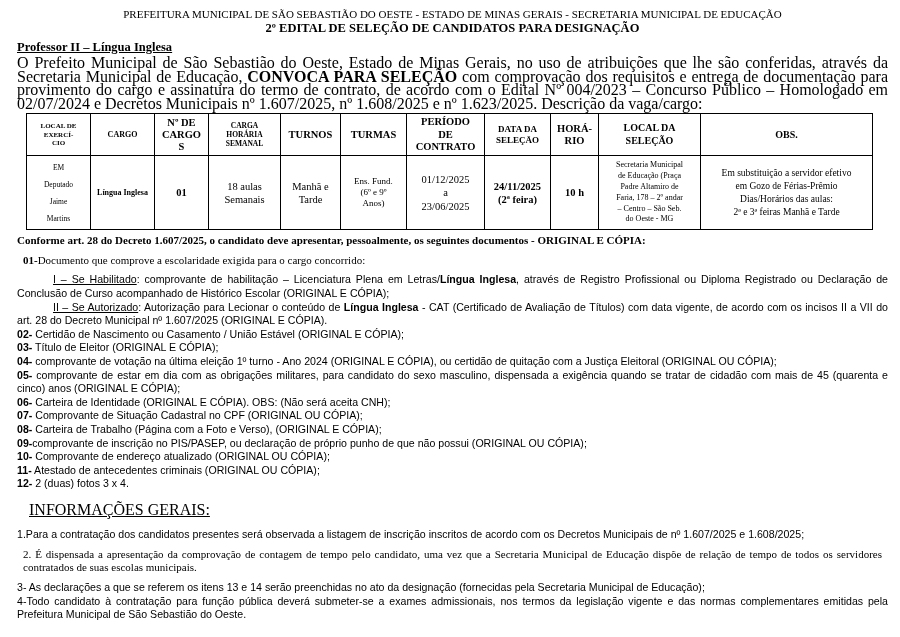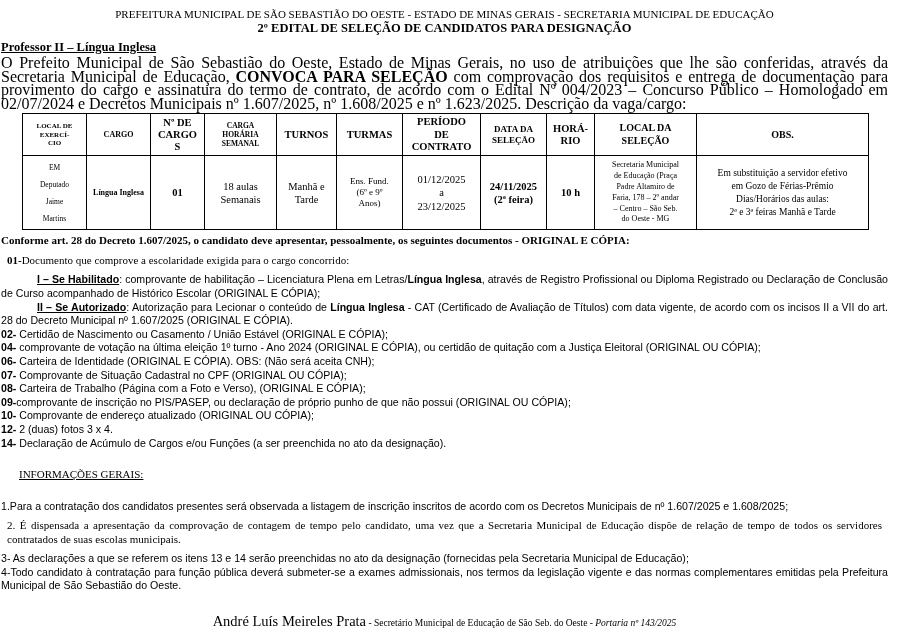--- a/index.html
+++ b/index.html
@@ -1,30 +1,30 @@
 <!DOCTYPE html>
 <html><head>
 <meta charset="utf-8">
 <style>
   html,body{margin:0;padding:0;background:#fff;}
   .page{
     width:900px;height:637px;background:#fff;color:#000;
-    box-sizing:border-box;padding:7px 12px 0 1px;overflow:hidden;
+    box-sizing:border-box;padding:7px 12px 0 17px;overflow:hidden;
     font-family:"Liberation Serif",serif;
   }
   .c{text-align:center}
   .b{font-weight:bold}
   .i{font-style:italic}
   .just{text-align:justify}
   .hdr1{font-size:11px;line-height:14px}
   .hdr2{font-size:12.5px;line-height:15px;font-weight:bold}
   .subject{display:inline-block;font-size:12.5px;font-weight:bold;text-decoration:underline;margin-top:4px}
   .intro{font-size:16px;line-height:13.6px;margin:1px 0 3px 0}
   
-  table{border-collapse:collapse;table-layout:fixed;margin-left:21px;width:846px}
+  table{border-collapse:collapse;table-layout:fixed;margin-left:9px;width:846px}
   th,td{border:1px solid #000;text-align:center;vertical-align:middle;white-space:pre-line;padding:1px 2px;box-sizing:border-box;overflow:hidden}
   thead tr{height:42px}
   tbody tr{height:74px}
   th{font-weight:bold}
   .hc0{font-size:7px;line-height:8.5px}
   .hc1{font-size:8px;line-height:10px}
   .hc2{font-size:10.5px;line-height:12px}
   .hc3{font-size:7.5px;line-height:9px}
   .hc4{font-size:10.5px;line-height:12px}
   .hc5{font-size:10.5px;line-height:12px}
@@ -42,22 +42,22 @@
   .bc6{font-size:10.5px;line-height:13.5px}
   .bc7{font-size:10.5px;line-height:13px;font-weight:bold}
   .bc8{font-size:10.5px;font-weight:bold}
   .bc9{font-size:8px;line-height:10.8px}
   .bc10{font-size:9.5px;line-height:13px}
   
   .docheading{font-size:11px;line-height:13.5px;font-weight:bold;margin-top:4px}
   .line{font-size:11px;line-height:13.5px;margin:6px}
   .linesans{font-size:10.6px;line-height:13.6px;margin:0;font-family:"Liberation Sans",sans-serif}
   .indent{text-indent:36px}
-  .lead{font-weight:bold;text-decoration:underline}
-  .infotitle{font-size:11px;line-height:13.5px;text-decoration:underline;margin:18px}
+  .lead{font-weight:normal;text-decoration:underline}
+  .infotitle{font-size:16px;line-height:13.5px;text-decoration:underline;margin:12px}
   .sig{text-align:center;margin-top:20px;font-size:9.5px}
   .signame{font-size:14.5px}
 </style>
 </head>
 <body>
 
 <div class="page">
 
   <div class="hdr1 c">PREFEITURA MUNICIPAL DE SÃO SEBASTIÃO DO OESTE - ESTADO DE MINAS GERAIS - SECRETARIA MUNICIPAL DE EDUCAÇÃO</div>
   <div class="hdr2 c">2º EDITAL DE SELEÇÃO DE CANDIDATOS PARA DESIGNAÇÃO</div>
@@ -118,21 +118,21 @@
         <td class="bc2">01</td>
         <td class="bc3">18 aulas
 Semanais</td>
         <td class="bc4">Manhã e
 Tarde</td>
         <td class="bc5">Ens. Fund.
 (6º  e 9º
 Anos)</td>
         <td class="bc6">01/12/2025
 a
-23/12/2025</td>
+23/06/2025</td>
         <td class="bc7">24/11/2025
 (2ª feira)</td>
         <td class="bc8">10 h</td>
         <td class="bc9">Secretaria Municipal
 de Educação (Praça
 Padre Altamiro de
 Faria, 178 – 2º andar
 – Centro – São Seb.
 do Oeste - MG</td>
         <td class="bc10">Em substituição a servidor efetivo
@@ -145,28 +145,30 @@
 
   <div class="docheading">Conforme art. 28 do Decreto 1.607/2025, o candidato deve apresentar, pessoalmente, os seguintes documentos - ORIGINAL E CÓPIA:</div>
 
   <p class="line"><b>01-</b><span>Documento que comprove a escolaridade exigida para o cargo concorrido:</span></p>
 
   <p class="linesans indent just"><span class="lead">I – Se Habilitado</span><span>: </span><span>comprovante de habilitação – Licenciatura Plena em Letras/</span><b>Língua Inglesa</b><span>, através de Registro Profissional ou Diploma Registrado ou Declaração de Conclusão de Curso acompanhado de Histórico Escolar (ORIGINAL E CÓPIA);</span></p>
 
   <p class="linesans indent just"><span class="lead">II – Se Autorizado</span><span>: </span><span>Autorização para Lecionar o conteúdo de </span><b>Língua Inglesa</b><span> - CAT (Certificado de Avaliação de Títulos) com data vigente, de acordo com os incisos II a VII do art. 28 do Decreto Municipal nº 1.607/2025 (ORIGINAL E CÓPIA).</span></p>
 
   <p class="linesans"><b>02-</b><span>  Certidão de Nascimento ou Casamento / União Estável (ORIGINAL E CÓPIA);</span></p>
+  <p class="linesans"><b>03-</b><span> Título de Eleitor (ORIGINAL E CÓPIA);</span></p>
   <p class="linesans"><b>04-</b><span> comprovante de votação na última eleição  1º turno - Ano 2024 (ORIGINAL E CÓPIA), ou certidão de quitação com a Justiça Eleitoral (ORIGINAL OU CÓPIA);</span></p>
+  <p class="linesans just"><b>05-</b><span> comprovante de estar em dia com as obrigações militares, para candidato do sexo masculino, dispensada a exigência quando se tratar de cidadão com mais de 45 (quarenta e cinco) anos (ORIGINAL E CÓPIA);</span></p>
   <p class="linesans"><b>06-</b><span> Carteira de Identidade (ORIGINAL E CÓPIA). OBS: (Não será aceita CNH);</span></p>
   <p class="linesans"><b>07-</b><span> Comprovante de Situação Cadastral no CPF (ORIGINAL  OU CÓPIA);</span></p>
   <p class="linesans"><b>08-</b><span> Carteira de Trabalho (Página com a Foto e Verso), (ORIGINAL E CÓPIA);</span></p>
   <p class="linesans"><b>09-</b><span>comprovante de inscrição no PIS/PASEP, ou declaração de próprio punho de que não possui (ORIGINAL OU CÓPIA);</span></p>
   <p class="linesans"><b>10-</b><span> Comprovante de endereço atualizado (ORIGINAL OU CÓPIA);</span></p>
+  <p class="linesans"><b>11-</b><span> Atestado de antecedentes criminais (ORIGINAL OU CÓPIA);</span></p>
   <p class="linesans"><b>12-</b><span> 2 (duas) fotos 3 x 4.</span></p>
-  <p class="linesans"><b>14-</b><span> Declaração de Acúmulo de Cargos e/ou Funções (a ser preenchida no ato da designação).</span></p>
 
   <p class="infotitle">INFORMAÇÕES GERAIS:</p>
   <p class="linesans">1.Para a contratação dos candidatos presentes será observada a listagem de inscrição inscritos de acordo com os Decretos Municipais de nº  1.607/2025 e 1.608/2025;</p>
   <p class="line just">2. É dispensada a apresentação da comprovação de contagem de tempo pelo candidato, uma vez que a Secretaria Municipal de Educação dispõe de relação de tempo de todos os servidores contratados de suas escolas municipais.</p>
   <p class="linesans">3- As declarações a que se referem os itens 13 e 14 serão preenchidas no ato da designação (fornecidas pela Secretaria Municipal de Educação);</p>
   <p class="linesans just">4-Todo candidato à contratação para função pública deverá submeter-se a exames admissionais, nos termos da legislação vigente e das normas complementares emitidas pela Prefeitura Municipal de São Sebastião do Oeste.</p>
 
   <div class="sig"><span class="signame">André Luís Meireles Prata</span><span> - </span><span>Secretário Municipal de Educação de São Seb. do Oeste</span><span> - </span><span class="i">Portaria nº 143/2025</span></div>
 
 </div>

